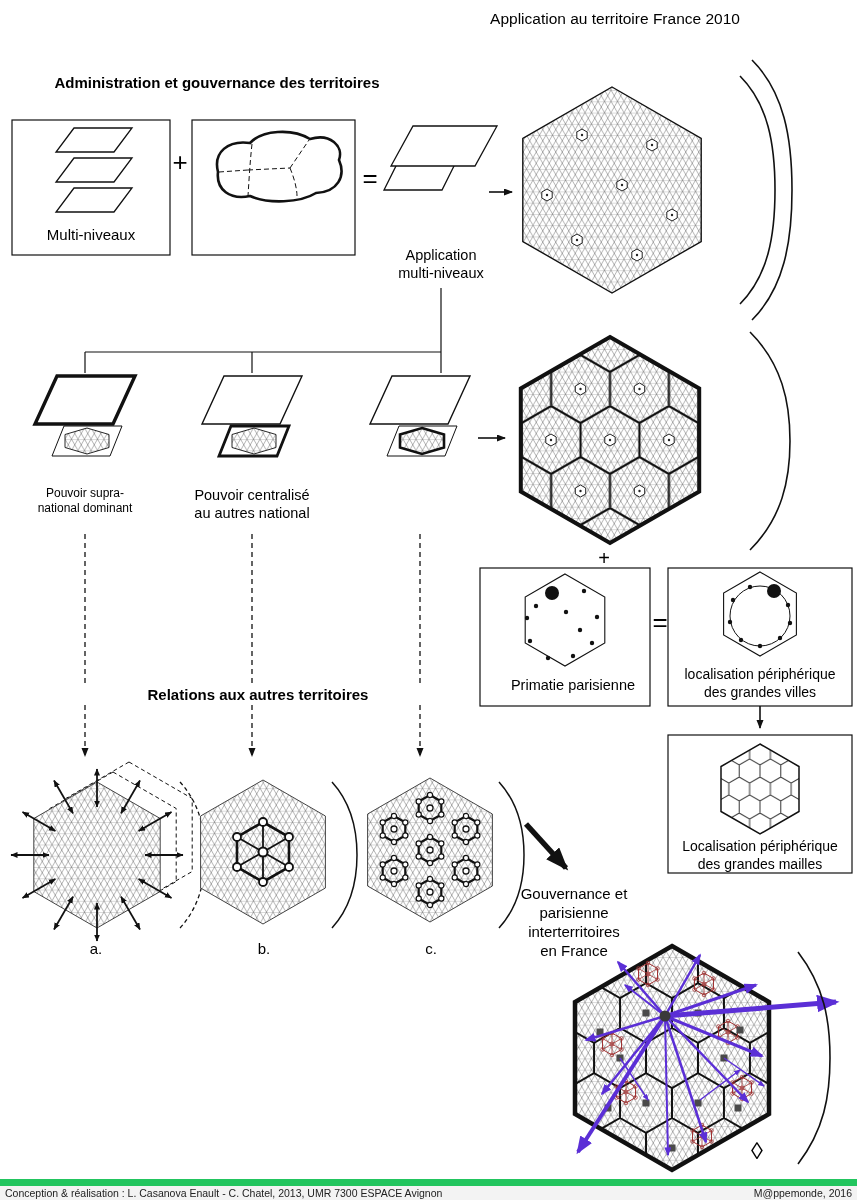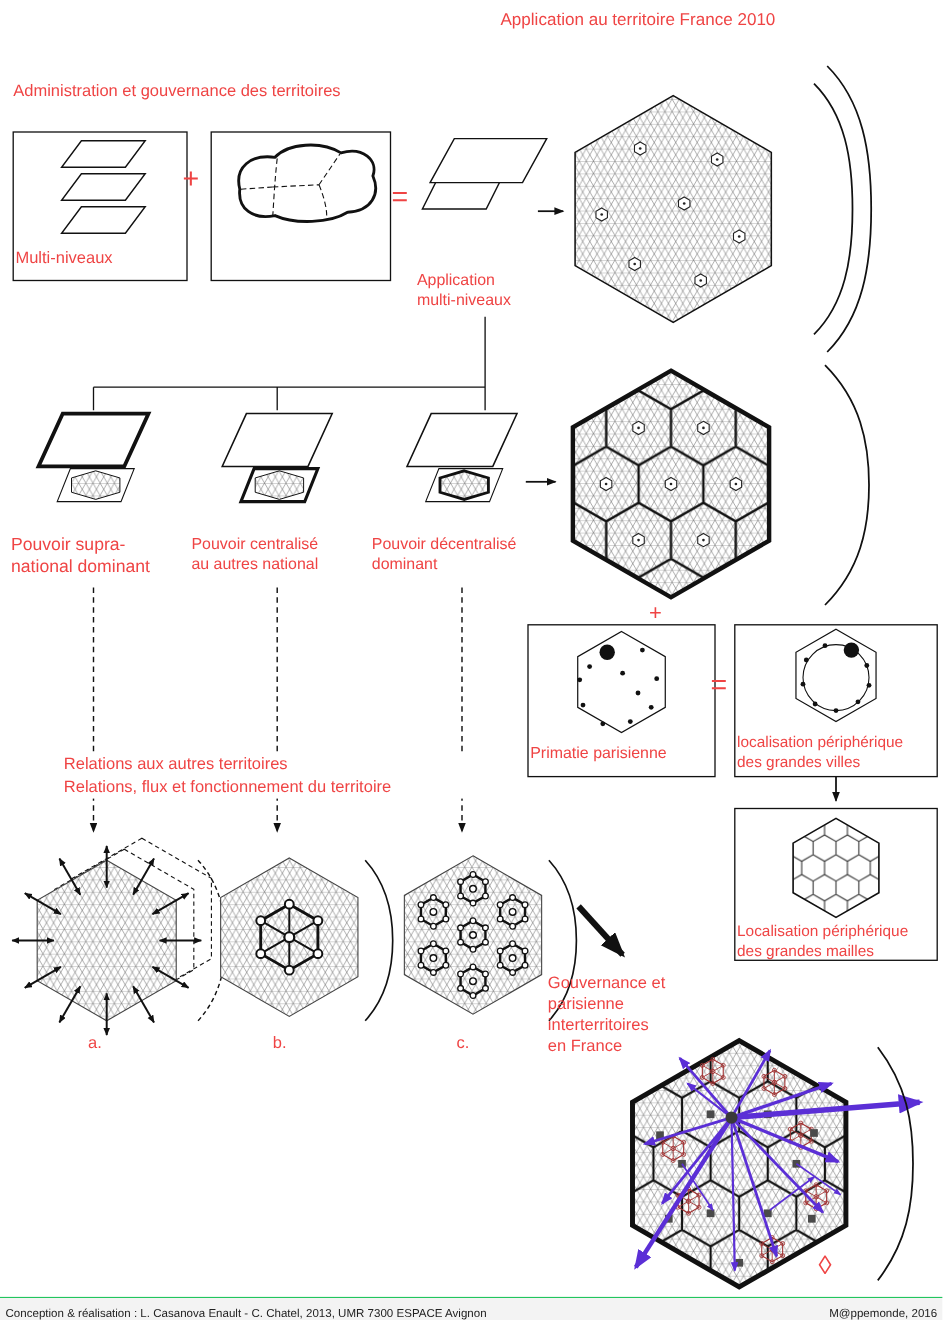--- a/index.html
+++ b/index.html
@@ -1,27 +1,27 @@
 <!DOCTYPE html>
 <html><head>
 <meta charset="utf-8">
 <style>
   * { margin:0; padding:0; box-sizing:border-box; }
   html,body { background:#fff; }
   body { font-family:"Liberation Sans", sans-serif; color:#111; }
   .page { position:relative; width:857px; height:1200px; background:#fff; overflow:hidden; }
   .layer-svg { position:absolute; left:0; top:0; z-index:0; }
-  .txt { position:absolute; z-index:2; color:#ef4444; line-height:1.25; }
-  .bold { font-weight:normal; }
+  .txt { position:absolute; z-index:2; color:#000000; text-align:center; line-height:1.25; }
+  .bold { font-weight:bold; }
   .op { font-size:26px; font-weight:400; }
   .wbg { background:#fff; }
   .footer {
     position:absolute; left:0; right:0; bottom:0; height:21px; z-index:3;
-    background:#f3f3f3; border-top:1px solid #22c55e;
-    display:flex; justify-content:space-between; align-items:flex-end;
+    background:#f3f3f3; border-top:7px solid #22c55e;
+    display:flex; justify-content:space-between; align-items:center;
     font-size:10.5px; padding:0 5px; color:#222;
   }
 </style>
 </head>
 <body>
 
 <div class="page">
 
 <svg class="layer-svg" width="857" height="1200" viewBox="0 0 857 1200" xmlns="http://www.w3.org/2000/svg" xmlns:xlink="http://www.w3.org/1999/xlink">
   <defs>
@@ -308,54 +308,49 @@
 <div class="txt op" style="left:166px;top:146px;width:28px">+</div>
 
 
 <div class="txt op" style="left:356px;top:162px;width:28px">=</div>
 
 <div class="txt" style="left:379px;top:246px;width:124px;font-size:14.5px">
   <div>Application</div>
   <div>multi-niveaux</div>
 </div>
 
-<div class="txt" style="left:10px;top:486px;width:150px;font-size:16px">
+<div class="txt" style="left:10px;top:486px;width:150px;font-size:12px">
   <div>Pouvoir supra-</div>
   <div>national dominant</div>
 </div>
 
 <div class="txt" style="left:174px;top:486px;width:156px;font-size:14.5px">
   <div>Pouvoir centralisé</div>
   <div>au autres national</div>
 </div>
 
-<div class="txt" style="left:338px;top:486px;width:164px;font-size:14.5px">
-  <div>Pouvoir décentralisé</div>
-  <div>dominant</div>
-</div>
 
 <div class="txt" style="left:590px;top:546px;width:28px;font-size:20px">+</div>
 
 <div class="txt" style="left:482px;top:676px;width:182px;font-size:14.5px">Primatie parisienne</div>
 
 <div class="txt op" style="left:646px;top:606px;width:28px">=</div>
 
 <div class="txt" style="left:670px;top:666px;width:180px;font-size:14px">
   <div>localisation périphérique</div>
   <div>des grandes villes</div>
 </div>
 
 <div class="txt" style="left:670px;top:838px;width:180px;font-size:14px">
   <div>Localisation périphérique</div>
   <div>des grandes mailles</div>
 </div>
 
 <div class="txt bold wbg" style="left:58px;top:684px;width:400px;font-size:15px;line-height:21px">
   <div>Relations aux autres territoires</div>
-  <div>Relations, flux et fonctionnement du territoire</div>
 </div>
 
 <div class="txt" style="left:80px;top:940px;width:32px;font-size:15px">a.</div>
 <div class="txt" style="left:248px;top:940px;width:32px;font-size:15px">b.</div>
 <div class="txt" style="left:415px;top:940px;width:32px;font-size:15px">c.</div>
 
 <div class="txt" style="left:498px;top:884px;width:152px;font-size:15px;line-height:19px">
   <div>Gouvernance et</div>
   <div>parisienne</div>
   <div>interterritoires</div>

